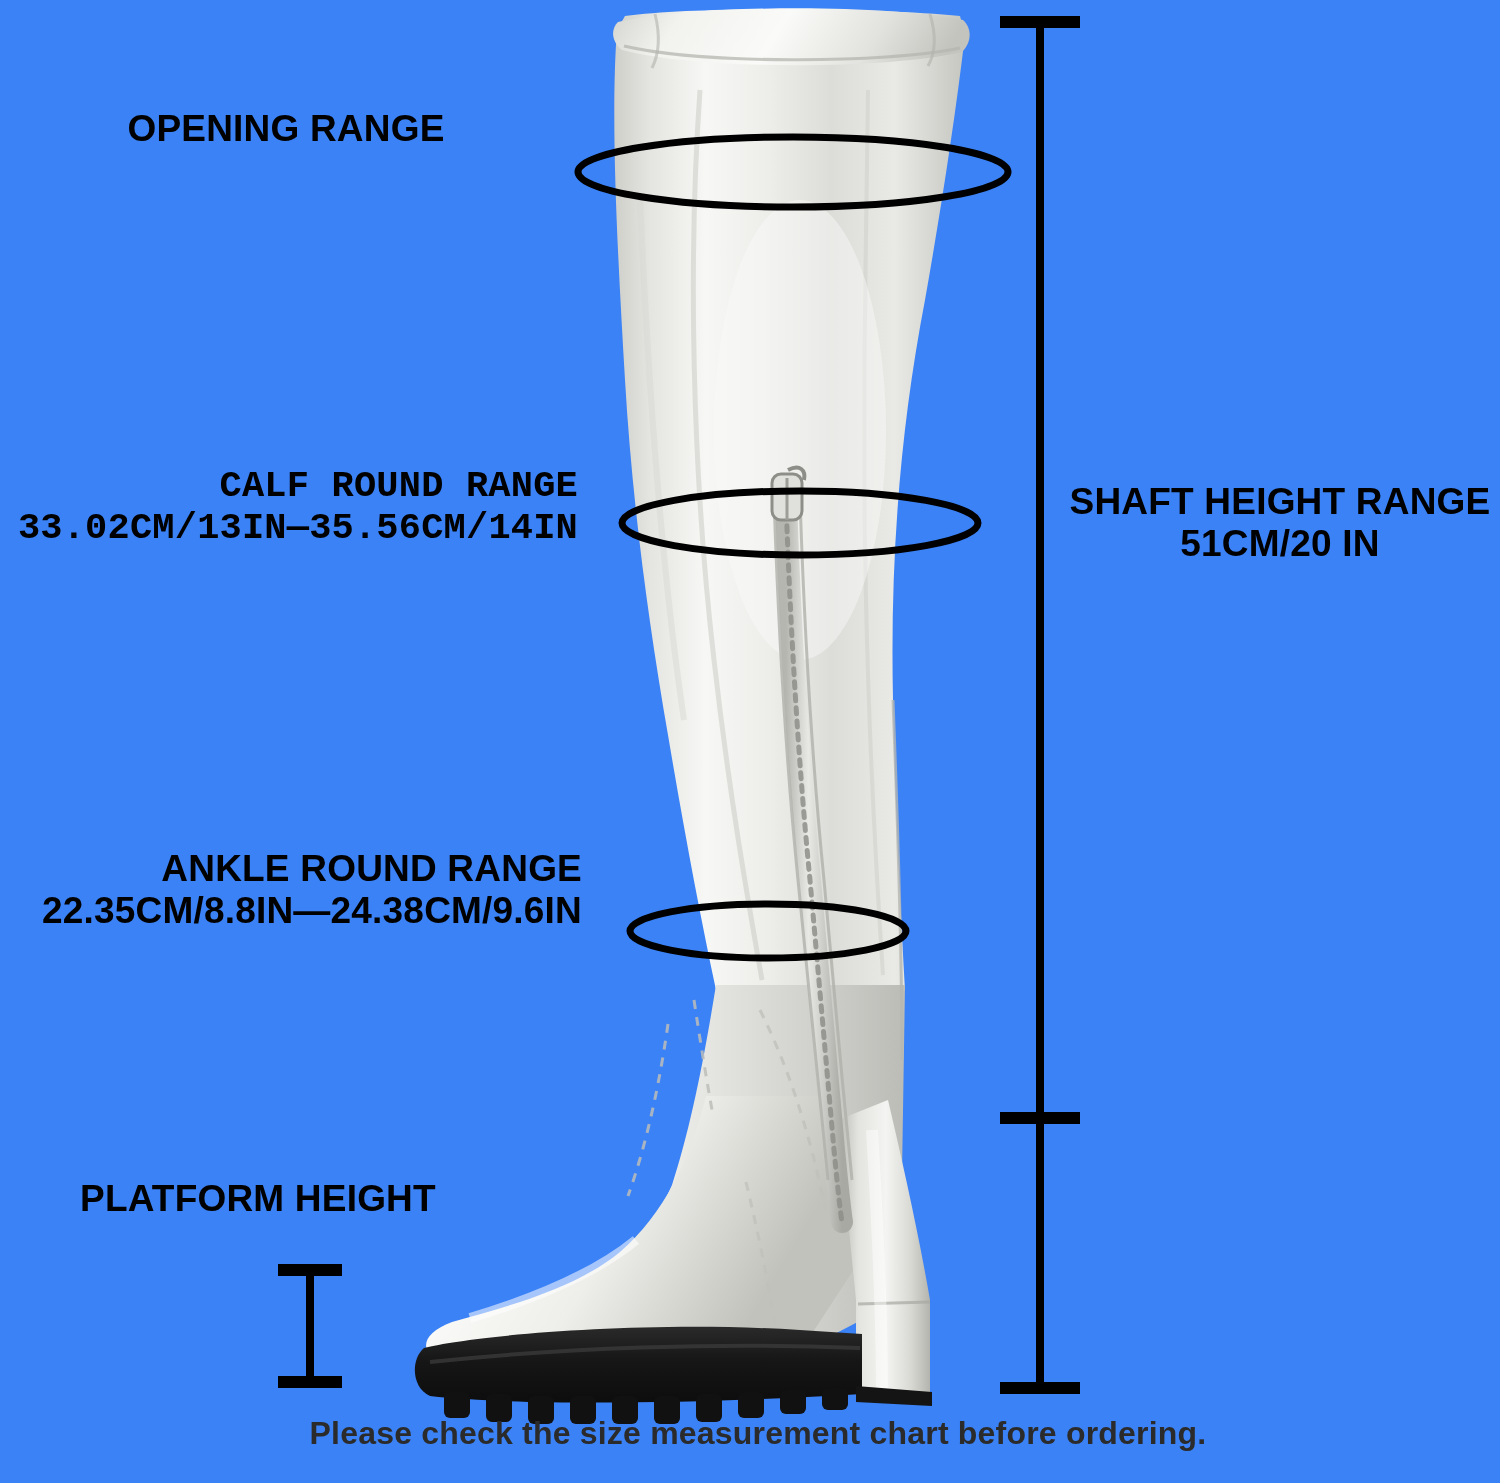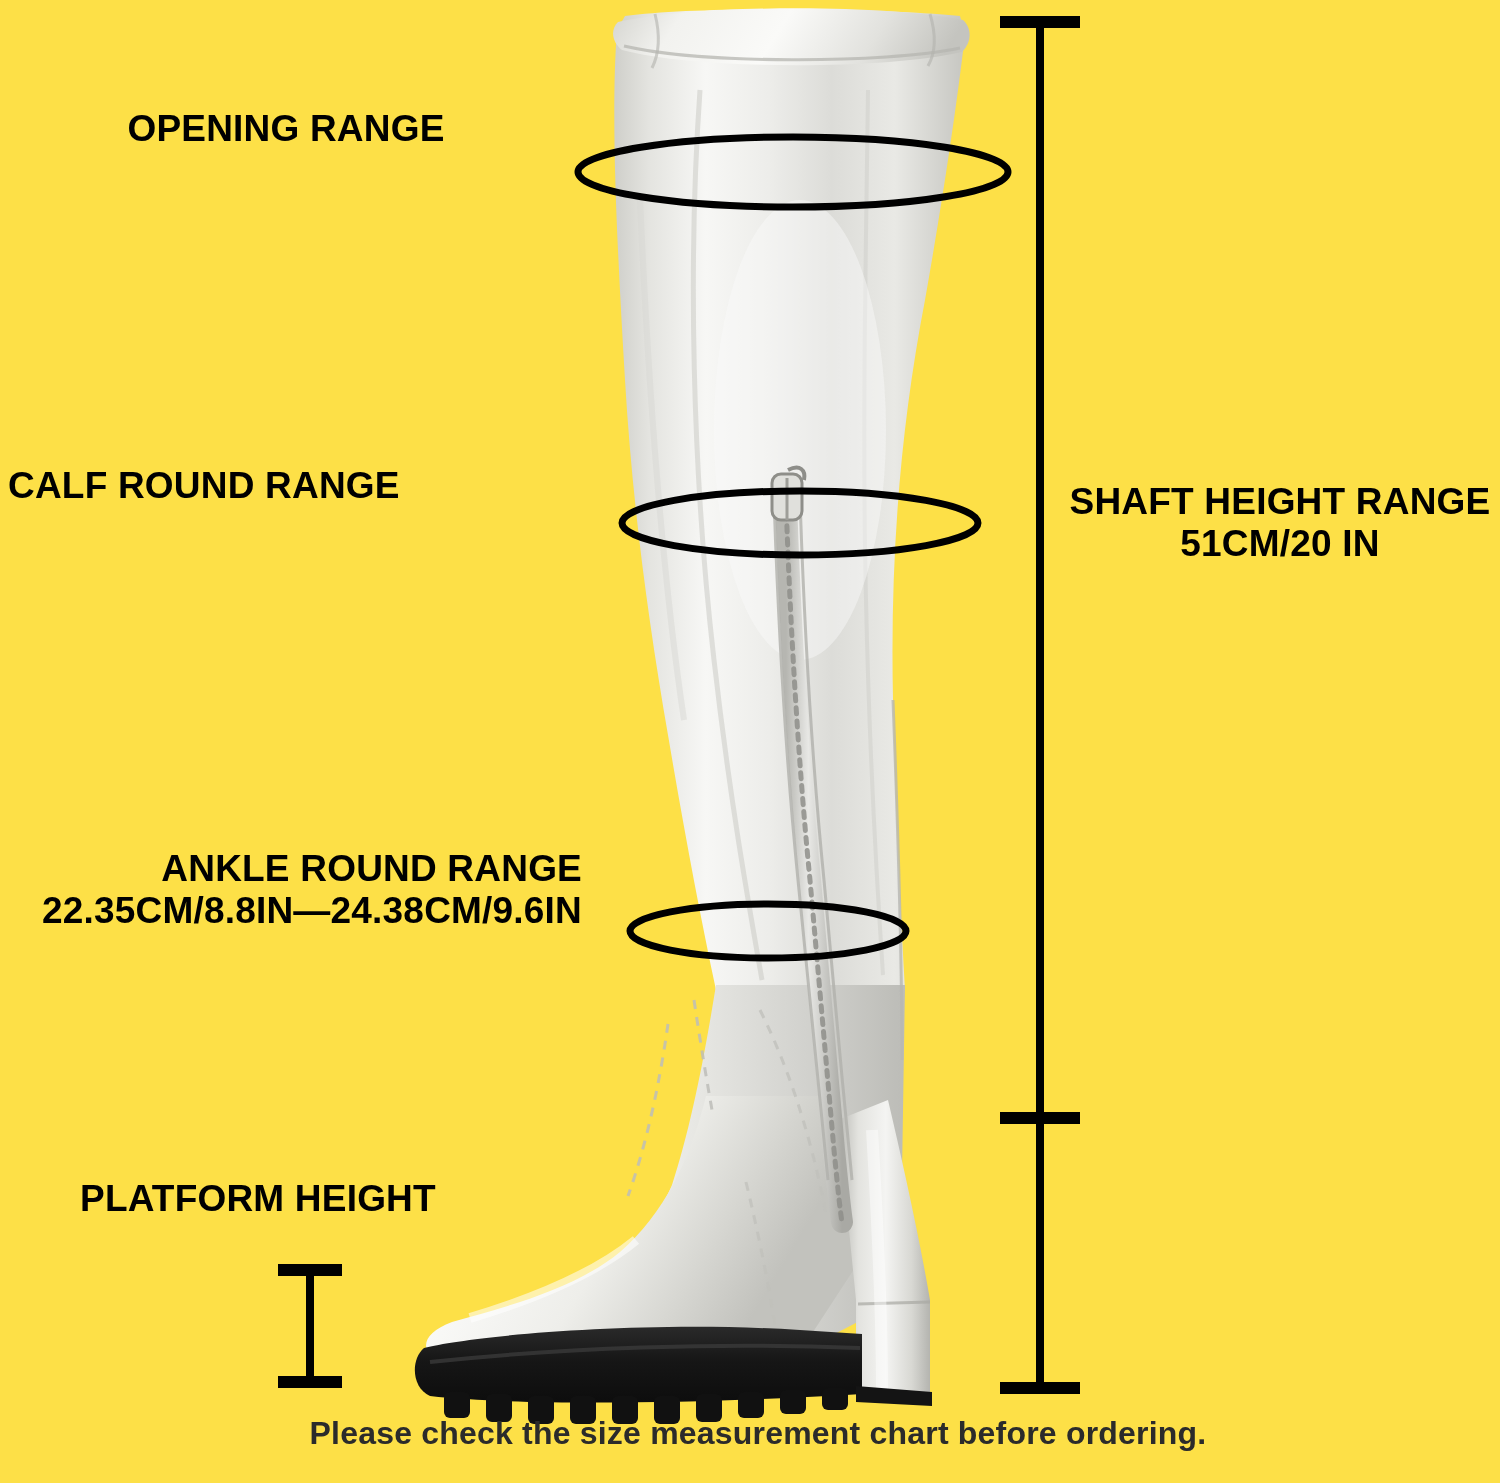--- a/index.html
+++ b/index.html
@@ -8,21 +8,21 @@
     background: #ffffff;
   }
   body {
     font-family: "Liberation Sans", sans-serif;
     -webkit-font-smoothing: antialiased;
   }
   #page {
     position: relative;
     width: 1500px;
     height: 1483px;
-    background: #fde047;
+    background: #3b82f6;
     overflow: hidden;
   }
 
   
   .label {
     position: absolute;
     color: #000000;
     font-weight: bold;
     line-height: 1.14;
     letter-spacing: 0.2px;
@@ -32,21 +32,22 @@
   .label .l2 { display: block; }
 
   #lbl-opening {
     left: 0px; top: 108px; width: 572px;
     font-size: 37px;
     text-align: center;
   }
   #lbl-calf {
     left: 8px; top: 465px; width: 570px;
     font-size: 37px;
-    text-align: left;
+    text-align: right;
+    font-family: Liberation Mono, monospace;
   }
   #lbl-ankle {
     left: 12px; top: 848px; width: 570px;
     font-size: 37px;
     text-align: right;
   }
   #lbl-platform {
     left: 80px; top: 1178px; width: 420px;
     font-size: 37px;
   }
@@ -279,20 +280,21 @@
       <line x1="278" y1="1382" x2="342" y2="1382" stroke="#000000" stroke-width="12"></line>
     </g>
   </svg>
 
   <div class="label" id="lbl-opening">
     <span class="l1">OPENING RANGE</span>
   </div>
 
   <div class="label" id="lbl-calf">
     <span class="l1">CALF ROUND RANGE</span>
+    <span class="l2">33.02CM/13IN—35.56CM/14IN</span>
   </div>
 
   <div class="label" id="lbl-ankle">
     <span class="l1">ANKLE ROUND RANGE</span>
     <span class="l2">22.35CM/8.8IN—24.38CM/9.6IN</span>
   </div>
 
   <div class="label" id="lbl-platform">
     <span class="l1">PLATFORM HEIGHT</span>
   </div>

